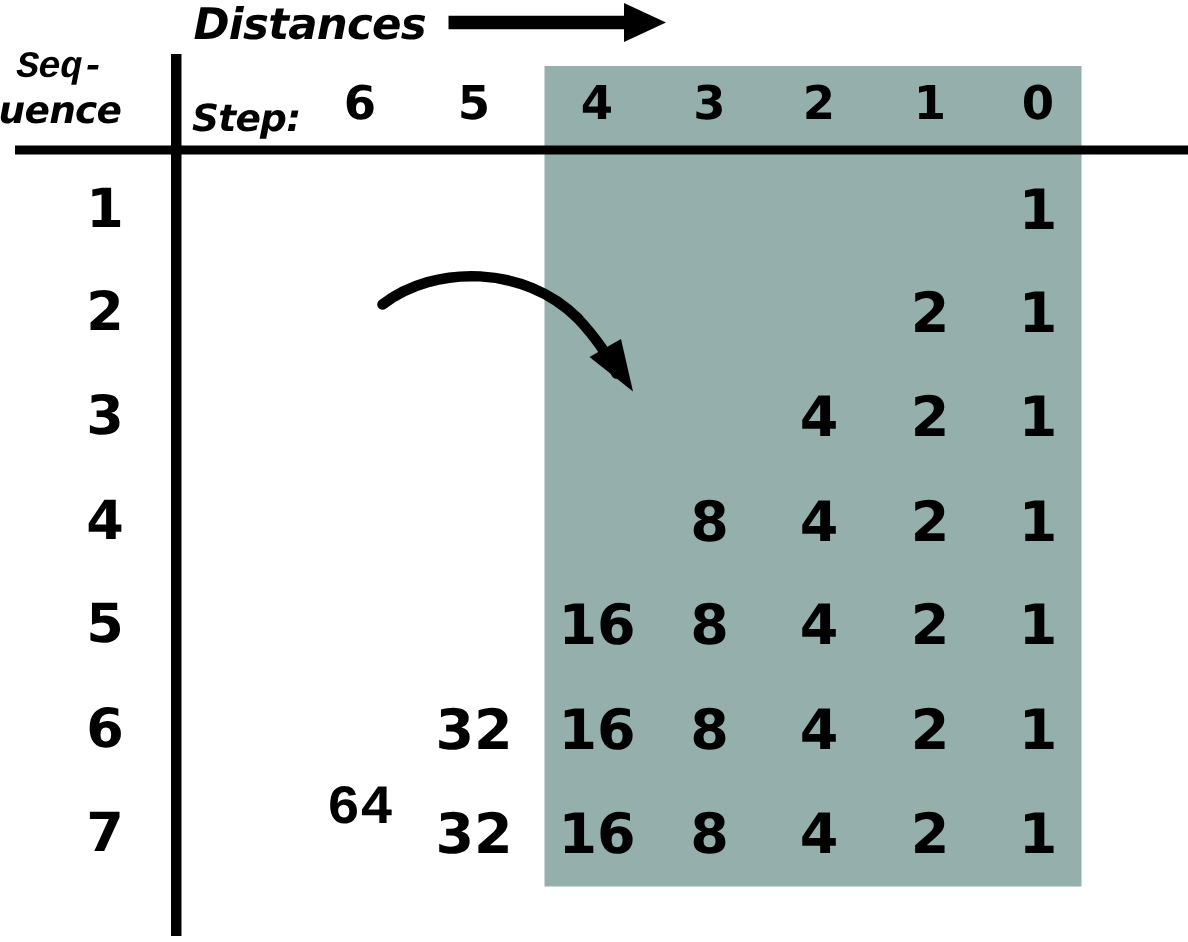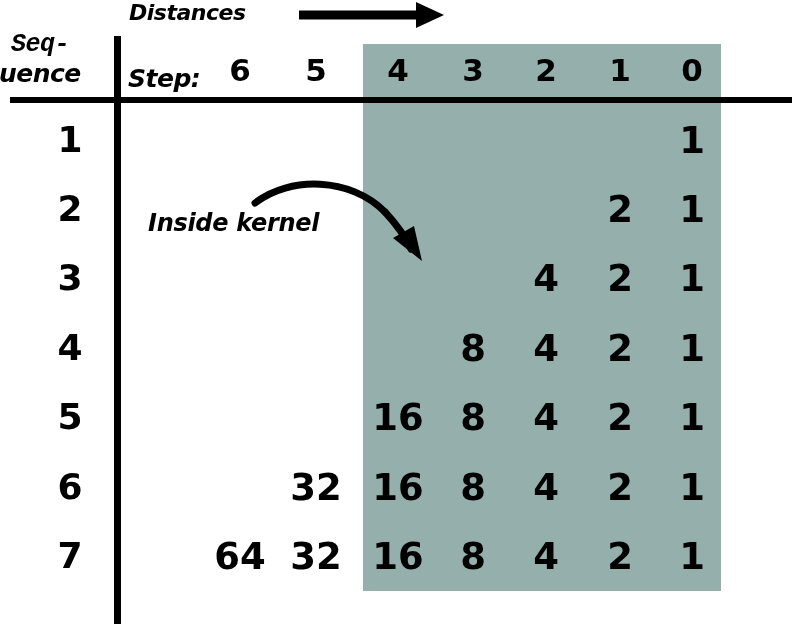--- a/index.html
+++ b/index.html
@@ -56,21 +56,21 @@
     line-height: 1;
   }
 
   
   .head-word {
     position: absolute;
     color: #000000;
     font-family: "DejaVu Sans", sans-serif;
     font-weight: bold;
     font-style: italic;
-    font-size: 22px;
+    font-size: 29px;
     letter-spacing: -0.5px;
     line-height: 1;
     white-space: nowrap;
   }
   .head-word.small {
     font-size: 25px;
   }
 
   
   .cell {
@@ -168,29 +168,28 @@
   <div class="cell" style="left:620px; top:417px;">2</div>
   <div class="cell" style="left:692px; top:417px;">1</div>
 
   <div class="cell" style="left:316px; top:487px;">32</div>
   <div class="cell" style="left:398px; top:487px;">16</div>
   <div class="cell" style="left:473px; top:487px;">8</div>
   <div class="cell" style="left:546px; top:487px;">4</div>
   <div class="cell" style="left:620px; top:487px;">2</div>
   <div class="cell" style="left:692px; top:487px;">1</div>
 
-  <div class="cell" style="left:240px; top:556px;">64</div>
+  <div class="cell" style="left:240px; top:540px;font-family:Liberation Mono, monospace;">64</div>
   <div class="cell" style="left:316px; top:556px;">32</div>
   <div class="cell" style="left:398px; top:556px;">16</div>
   <div class="cell" style="left:473px; top:556px;">8</div>
   <div class="cell" style="left:546px; top:556px;">4</div>
   <div class="cell" style="left:620px; top:556px;">2</div>
   <div class="cell" style="left:692px; top:556px;">1</div>
 
-  <div class="annot" style="left:148px; top:209px;">Inside kernel</div>
 
   <svg class="overlay" viewBox="0 0 792 628" xmlns="http://www.w3.org/2000/svg">
 
     <g>
       <line x1="299" y1="15" x2="420" y2="15" stroke="#000000" stroke-width="9"></line>
       <polygon points="416,2 444,15 416,28" fill="#000000"></polygon>
     </g>
 
     <g>
       <path d="M 255,203 C 290,176 350,177 385,212" stroke="#000000" stroke-width="7" fill="none" stroke-linecap="round"></path>

